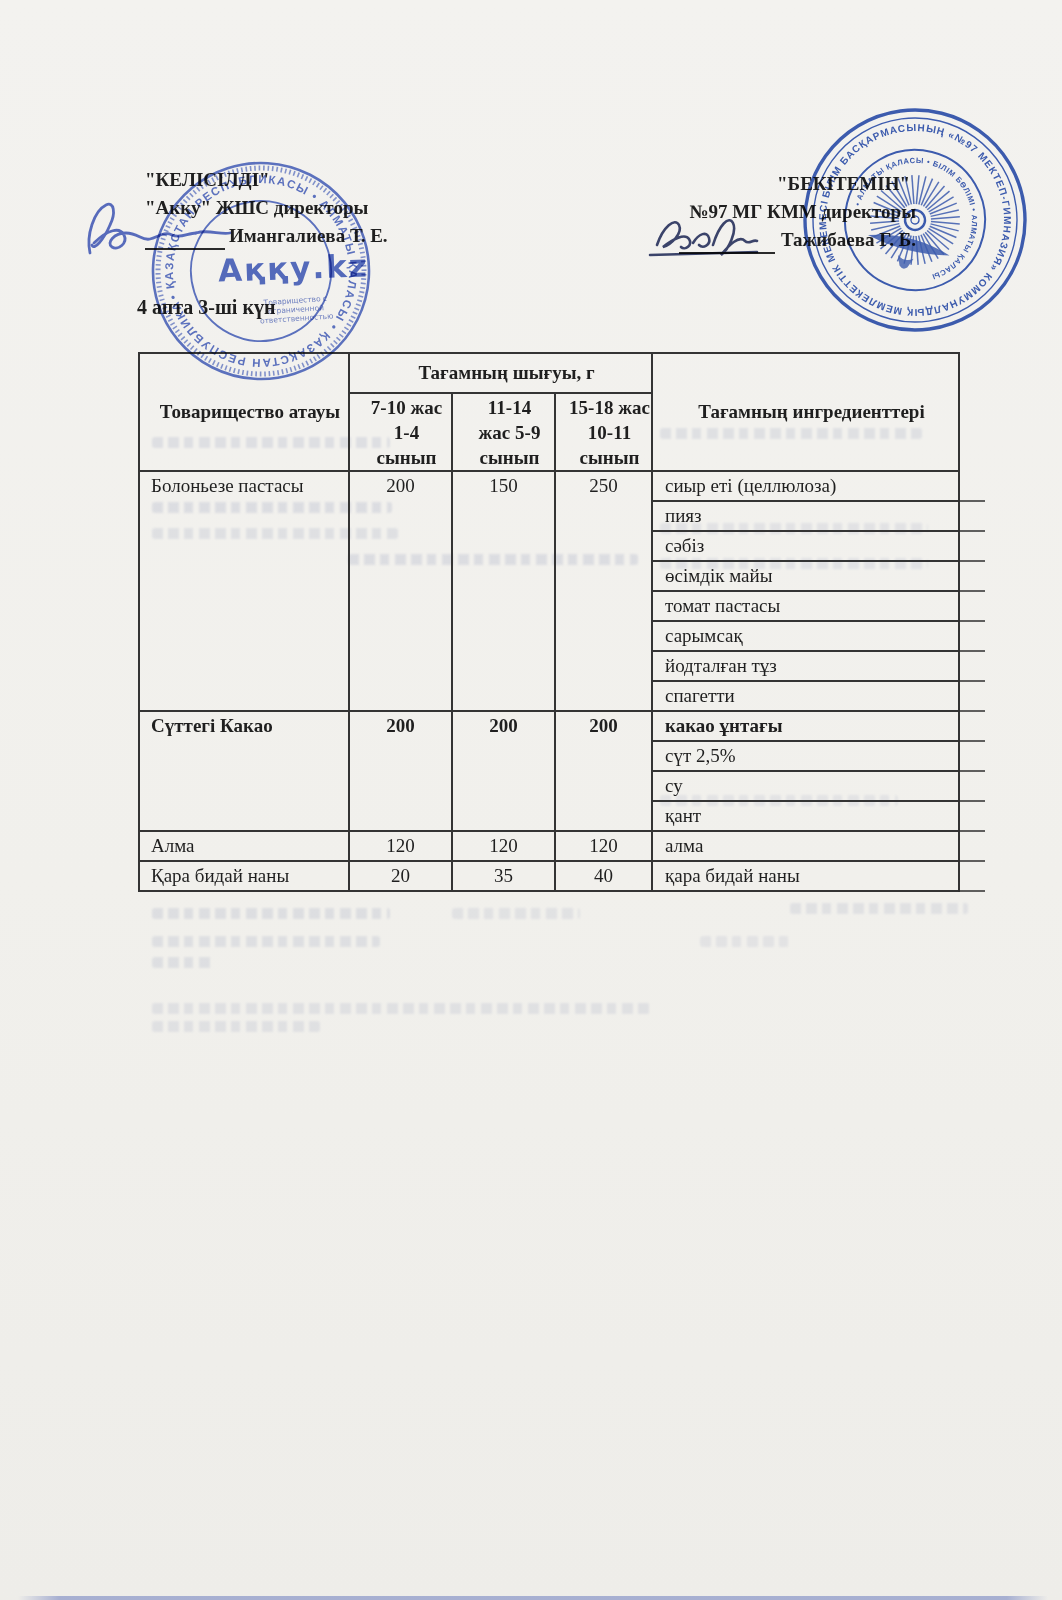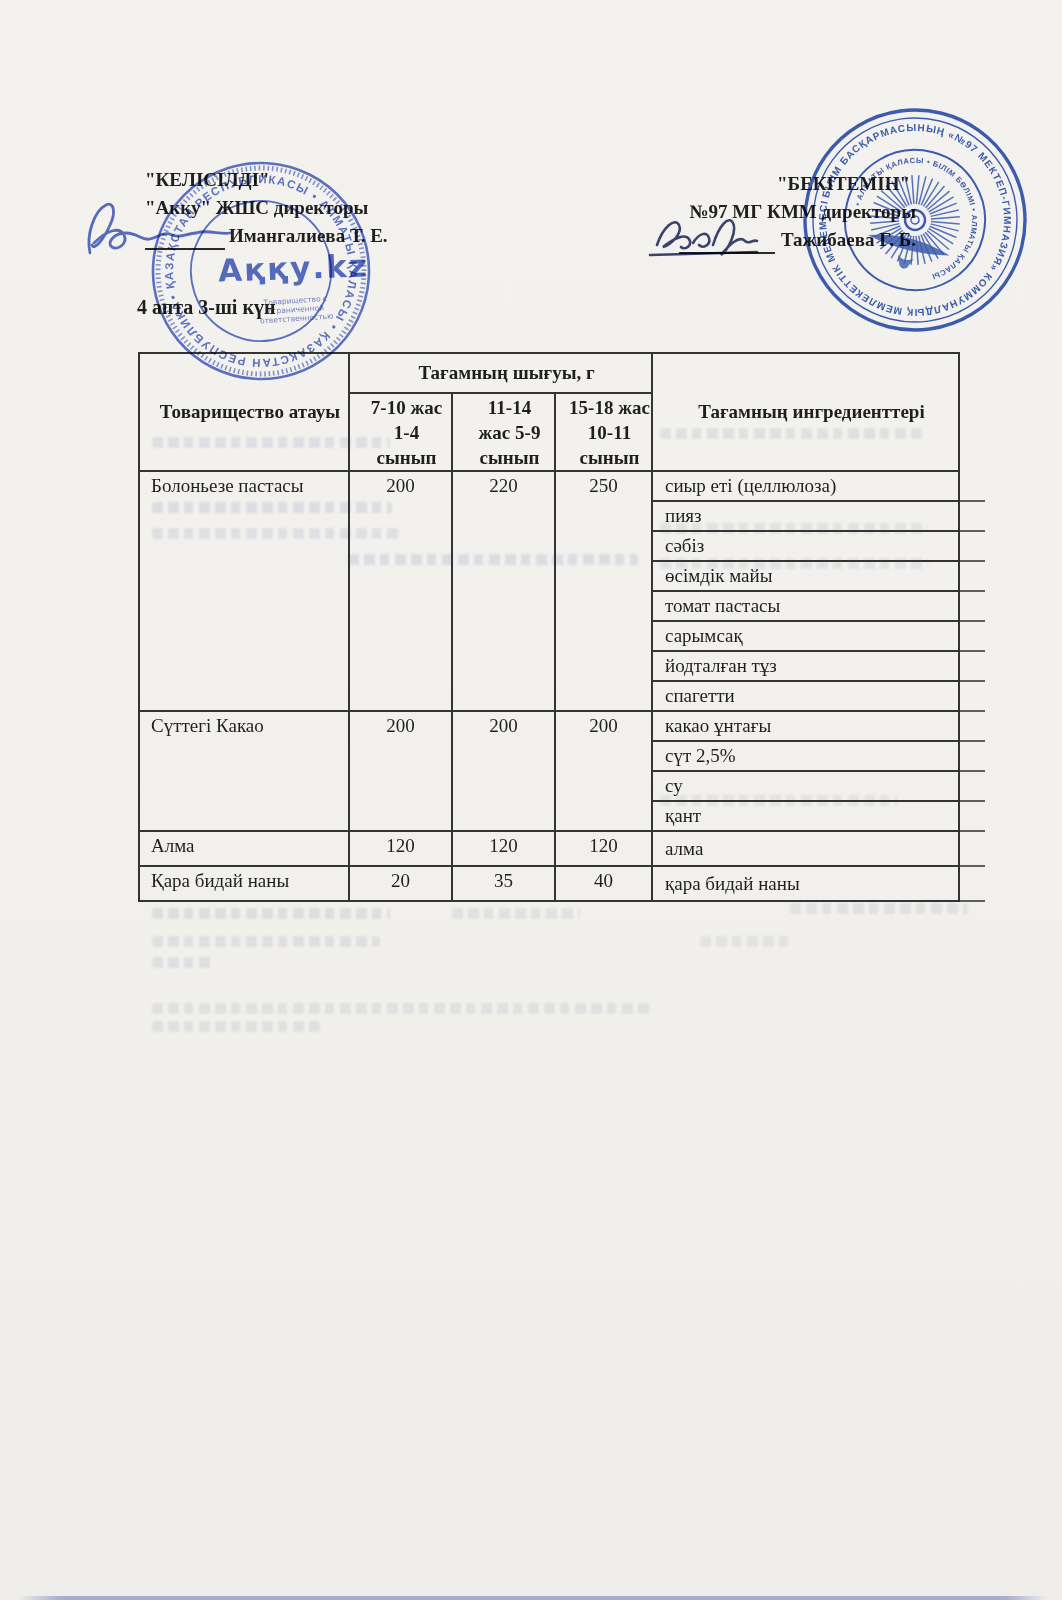--- a/index.html
+++ b/index.html
@@ -17,21 +17,21 @@
   .approval-right { left:620px; top:170px; width:296px; text-align:right; }
   .name-line { display:flex; align-items:flex-end; }
   .uline { display:inline-block; border-bottom:2px solid #2a2a2a; width:80px; height:20px; margin-right:4px; }
   .uline-r { display:inline-block; border-bottom:2px solid #2a2a2a; width:96px; height:20px; margin-right:6px; }
   .week-label { position:absolute; left:137px; top:296px; font-weight:bold; font-size:20px; }
   
   table.menu { position:absolute; left:138px; top:352px; width:820px; border-collapse:collapse; table-layout:fixed; }
   table.menu th, table.menu td { border:2px solid #343434; font-size:19px; background:transparent; }
   table.menu th { font-weight:bold; text-align:center; vertical-align:middle;padding-left:12px; }
   th.pre { white-space:pre-line; line-height:25px;margin-top:11px; }
-  td.dish { text-align:left; vertical-align:top; padding:3px 6px 8px 11px; }
+  td.dish { text-align:left; vertical-align:top; padding:3px 6px 0 11px; }
   td.num { text-align:center; vertical-align:top; padding-top:3px;margin-left:21px; }
   td.ing { text-align:left; vertical-align:middle; padding:1px 6px 1px 12px; position:relative; height:30px; line-height:24px; }
   td.ing::after { content:""; position:absolute; right:-27px; bottom:-2px; width:27px; border-top:2px solid rgba(45,45,45,.75); }
   th.name-h { text-align:center; }
   
   .stamp, .sig { position:absolute; mix-blend-mode:multiply; }
   .stamp-left-logo { position:absolute; left:218px; top:250px; width:150px; text-align:center;
     font-family:"DejaVu Sans", sans-serif; font-weight:bold; font-size:31px; letter-spacing:2px;
     color:#4a64c4; mix-blend-mode:multiply; transform:rotate(-2deg); opacity:.92; }
   .stamp-left-sub { position:absolute; left:236px; top:296px; width:120px; text-align:center;
@@ -108,21 +108,21 @@
 сынып</th>
         <th class="pre">15-18 жас
 10-11
 сынып</th>
       </tr>
     </thead>
     <tbody>
         <tr style="height: 30px;">
           <td class="dish" rowspan="8">Болоньезе пастасы</td>
           <td class="num" rowspan="8">200</td>
-          <td class="num" rowspan="8">220</td>
+          <td class="num" rowspan="8">150</td>
           <td class="num" rowspan="8">250</td>
           <td class="ing">сиыр еті (целлюлоза)</td>
         </tr>
         <tr style="height: 30px;">
           <td class="ing">пияз</td>
         </tr>
         <tr style="height: 30px;">
           <td class="ing">сәбіз</td>
         </tr>
         <tr style="height: 30px;">
@@ -133,21 +133,21 @@
         </tr>
         <tr style="height: 30px;">
           <td class="ing">сарымсақ</td>
         </tr>
         <tr style="height: 30px;">
           <td class="ing">йодталған тұз</td>
         </tr>
         <tr style="height: 30px;">
           <td class="ing">спагетти</td>
         </tr>
-        <tr style="height: 30px;">
+        <tr style="height: 30px; font-weight: bold;">
           <td class="dish" rowspan="4">Сүттегі Какао</td>
           <td class="num" rowspan="4">200</td>
           <td class="num" rowspan="4">200</td>
           <td class="num" rowspan="4">200</td>
           <td class="ing">какао ұнтағы</td>
         </tr>
         <tr style="height: 30px;">
           <td class="ing">сүт 2,5%</td>
         </tr>
         <tr style="height: 30px;">

